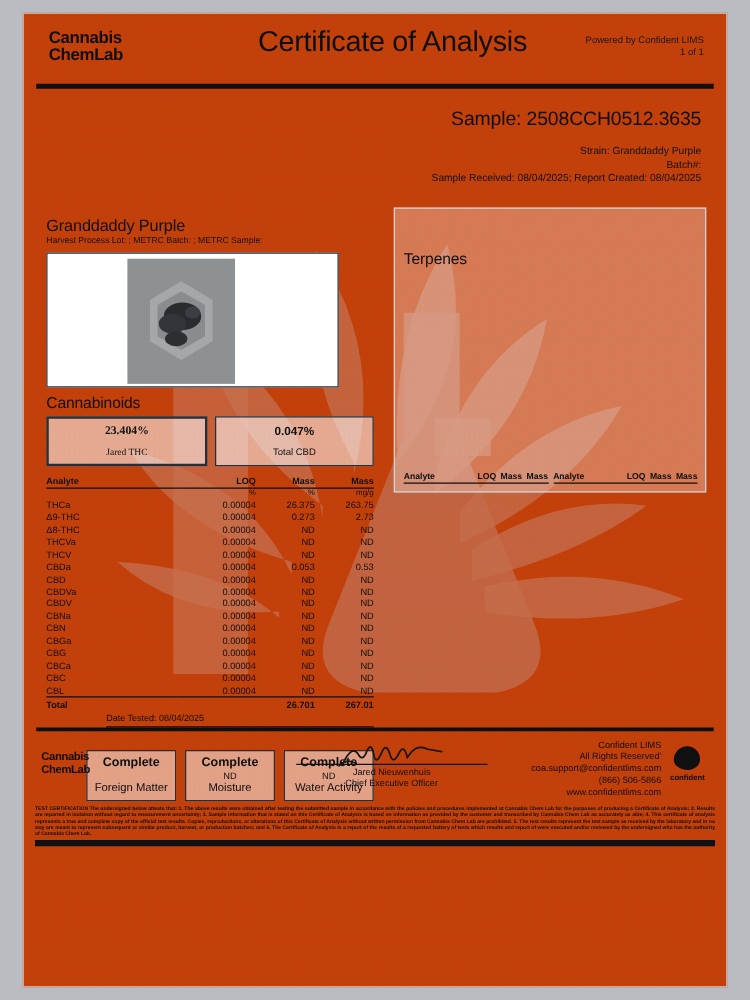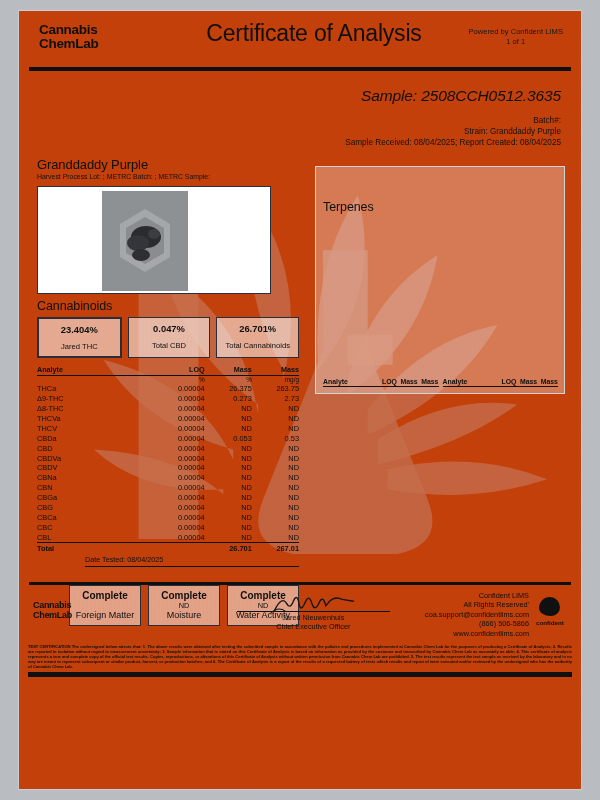--- a/index.html
+++ b/index.html
@@ -43,42 +43,42 @@
     letter-spacing: -.3px; color: #111;
   }
   #doc-title {
     position: absolute; left: 0; right: 0; top: 9px;
     text-align: center; font-size: 23px; color: #111;
     letter-spacing: -.2px;
     padding-left: 28px;
   }
   #powered {
     position: absolute; right: 18px; top: 16px;
-    text-align: center; font-size: 7.6px; line-height: 9.5px; color: #1a1a1a;
+    text-align: right; font-size: 7.6px; line-height: 9.5px; color: #1a1a1a;
   }
   #rule-top {
     position: absolute; left: 10px; right: 10px; top: 56px;
     height: 4px; background: #111;
   }
 
   
   #sample-id {
     margin: 14px 20px 0 0; text-align: right;
-    font-size: 15.5px; color: #111; letter-spacing: -.1px; font-style: italic;
+    font-size: 15.5px; color: #111; letter-spacing: -.1px;
   }
   #meta {
     margin: 10px 20px 0 0; text-align: right;
     font-size: 8.2px; line-height: 11px; color: #141414;
   }
 
   
   #body { position: relative; margin-top: 9px; height: 520px; }
 
   
-  #left-col { position: absolute; left: 18px; top: 0; width: 262px; }
+  #left-col { position: absolute; left: 18px; top: 16px; width: 262px; }
   #strain-name { font-size: 13px; color: #111; letter-spacing: -.1px; }
   #strain-type { font-size: 8.4px; margin-top: 3px; color: #141414; }
   #harvest-line { font-size: 6.9px; margin-top: 1px; color: #141414; }
 
   #photo-frame {
     margin-top: 6px; width: 234px; height: 108px;
     border: 1.6px solid #2a2f38; background: #fff;
     position: relative; overflow: hidden;
   }
   #photo-inner {
@@ -88,21 +88,21 @@
 
   
   .sec-title { font-size: 12.5px; color: #111; margin-top: 5px; letter-spacing: -.1px; }
 
   
   #summary { display: flex; gap: 6px; margin-top: 4px; }
   .sum-box {
     flex: 1; border: 1.6px solid #2a2f38; background: rgba(255,255,255,.55);
     text-align: center; padding: 5px 1px 5px;
   }
-  .sum-box:first-child { border-width: 2px; }
+  .sum-box:first-child { border-width: 2px; font-family: Liberation Serif, serif; }
   .sum-val { font-size: 9.4px; font-weight: bold; color: #111; }
   .sum-lbl { font-size: 7.6px; margin-top: 7px; color: #111; }
 
   
   table.an { width: 100%; border-collapse: collapse; margin-top: 7px; }
   table.an th {
     font-size: 7.2px; font-weight: bold; text-align: right;
     border-bottom: 1.4px solid #111; padding-bottom: 1px; color: #111;
   }
   table.an th.a { text-align: left; }
@@ -207,22 +207,22 @@
       <div id="doc-title">Certificate of Analysis</div>
       <div id="powered">
         <div>Powered by Confident LIMS</div>
         <div>1 of 1</div>
       </div>
       <div id="rule-top"></div>
     </div>
 
     <div id="sample-id">Sample: 2508CCH0512.3635</div>
     <div id="meta">
+      <div>Strain: Granddaddy Purple</div>
       <div>Batch#:</div>
-      <div>Strain: Granddaddy Purple</div>
       <div>Sample Received: 08/04/2025; Report Created: 08/04/2025</div>
     </div>
 
     <div id="body">
 
       <div id="left-col">
 
         <div id="strain-name">Granddaddy Purple</div>
         <div id="harvest-line">Harvest Process Lot: ; METRC Batch: ; METRC Sample:</div>
 
@@ -243,24 +243,20 @@
         <div class="sec-title">Cannabinoids</div>
 
         <div id="summary">
           <div class="sum-box">
             <div class="sum-val">23.404%</div>
             <div class="sum-lbl">Jared THC</div>
           </div>
           <div class="sum-box">
             <div class="sum-val">0.047%</div>
             <div class="sum-lbl">Total CBD</div>
-          </div>
-          <div class="sum-box">
-            <div class="sum-val">26.701%</div>
-            <div class="sum-lbl">Total Cannabinoids</div>
           </div>
         </div>
 
         <table class="an">
           <thead>
             <tr>
               <th class="a col-an">Analyte</th>
               <th class="col-loq">LOQ</th>
               <th class="col-m1">Mass</th>
               <th class="col-m2">Mass</th>

